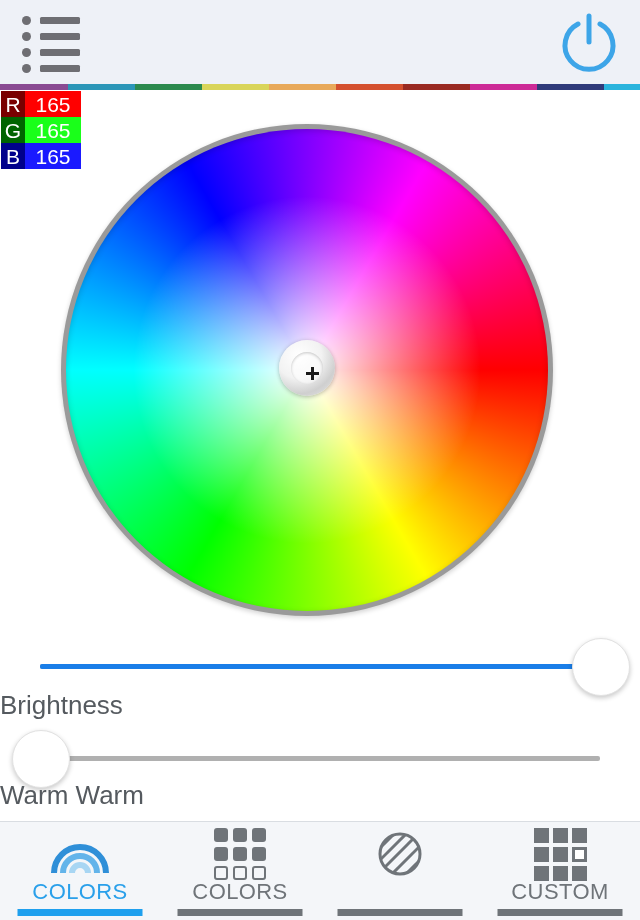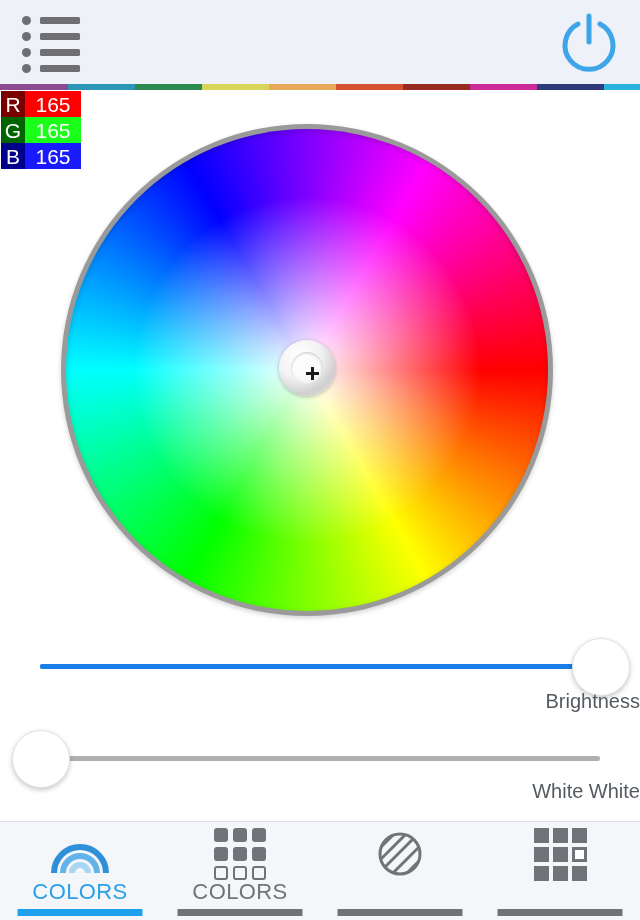--- a/index.html
+++ b/index.html
@@ -205,22 +205,22 @@
     width: 56px; height: 56px;
     border-radius: 50%;
     background: #ffffff;
     border: 1px solid #e2e2e2;
     box-shadow: 0 2px 5px rgba(0,0,0,0.22);
     cursor: pointer;
   }
   .slider-label {
     position: absolute;
     left: 0; width: 640px;
-    text-align: right;
-    font-size: 20px;
+    text-align: left;
+    font-size: 26px;
     color: #555a5f;
   }
 
   
   .tabbar {
     position: absolute;
     left: 0; bottom: 0;
     width: 640px; height: 98px;
     background: #f4f6f9;
     border-top: 1px solid #d9dde2;
@@ -346,21 +346,21 @@
     </div>
     <div class="slider-knob" id="brightness-knob" style="top: -2px; left: 572px;"></div>
     <div class="slider-label" style="top:50px">Brightness</div>
   </div>
 
   <div class="slider-group" style="top:730px">
     <div class="slider-track" style="top:26px">
       <div class="slider-fill" id="warmwhite-fill" style="width: 0px; background: rgb(26, 126, 232);"></div>
     </div>
     <div class="slider-knob" id="warmwhite-knob" style="top: 0px; left: 12px;"></div>
-    <div class="slider-label" style="top:50px">White White</div>
+    <div class="slider-label" style="top:50px">Warm Warm</div>
   </div>
 
   <div class="tabbar">
 
     <div class="tab active">
       <div class="tab-icon">
         <svg width="64" height="42" viewBox="0 0 64 42">
           <path d="M6 40 A26 26 0 0 1 58 40" fill="none" stroke="#2f8fd8" stroke-width="6"></path>
           <path d="M15 40 A17 17 0 0 1 49 40" fill="none" stroke="#63b4ea" stroke-width="6"></path>
           <path d="M24 40 A8 8 0 0 1 40 40" fill="none" stroke="#a8d6f3" stroke-width="6"></path>
@@ -418,17 +418,18 @@
             <span class="sq-fill"></span>
             <span class="sq-fill"></span>
           <span class="sq-fill"></span>
             <span class="sq-fill"></span>
             <span class="sq-open"></span>
           <span class="sq-fill"></span>
             <span class="sq-fill"></span>
             <span class="sq-fill"></span>
         </div>
       </div>
+      <div class="tab-label">CUSTOM</div>
       <div class="tab-indicator"></div>
     </div>
 
   </div>
 </div>
 
 </body></html>

